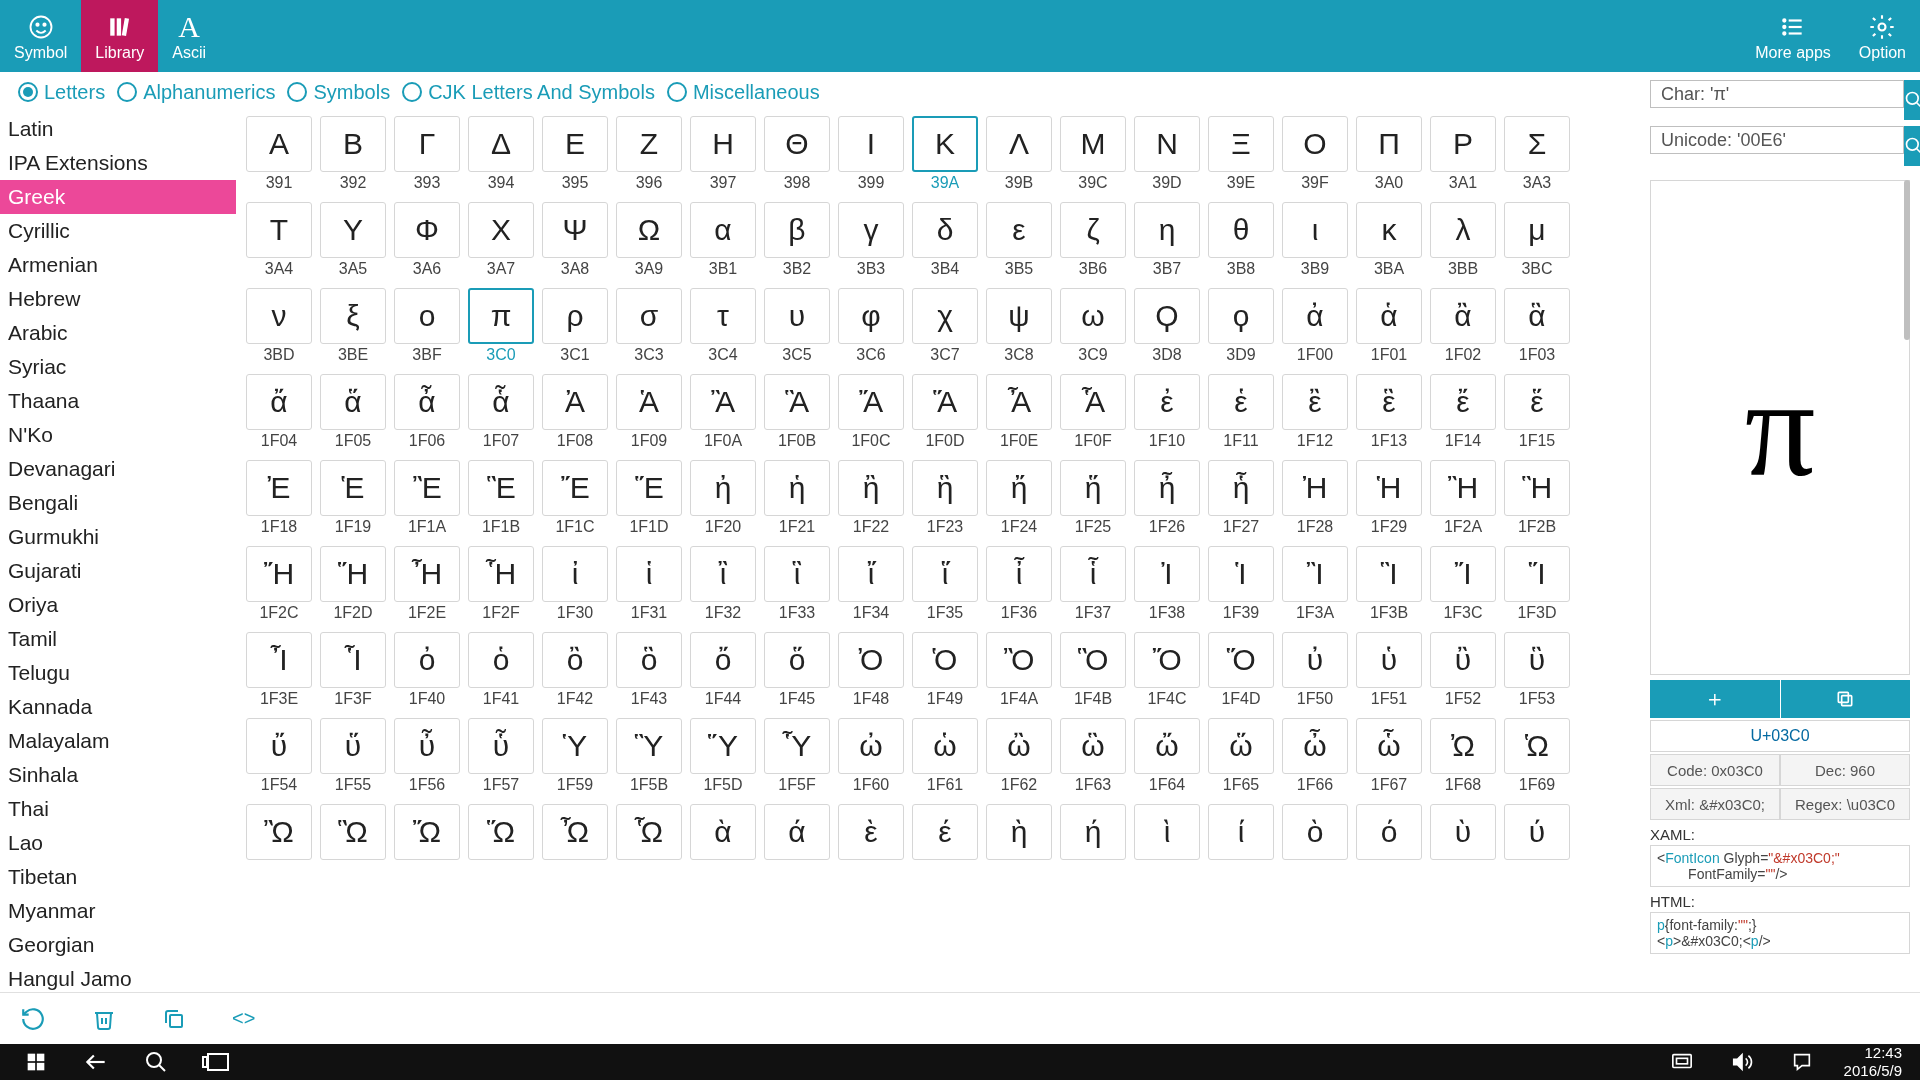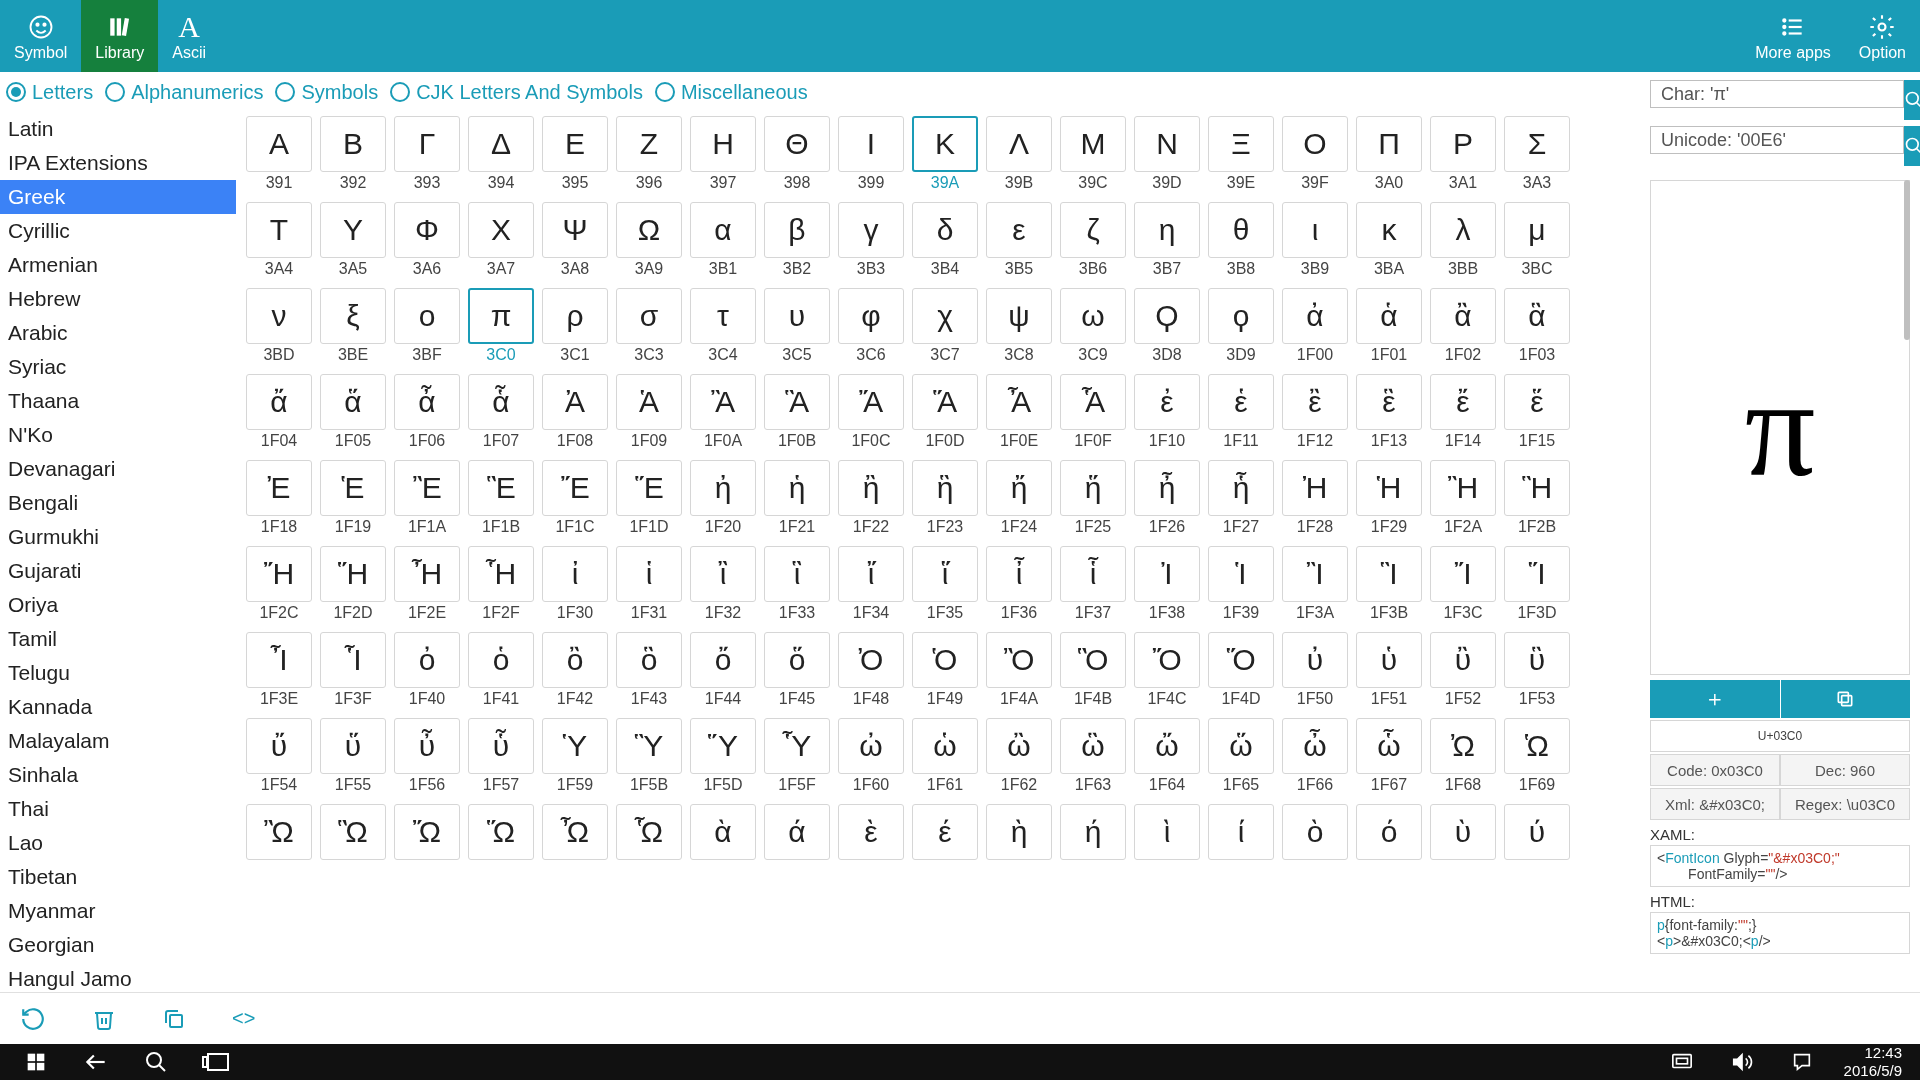--- a/index.html
+++ b/index.html
@@ -3,58 +3,58 @@
 <meta charset="utf-8">
 <style>
 * { margin:0; padding:0; box-sizing:border-box; font-family:"Segoe UI",Arial,sans-serif; }
 html,body{width:1920px;height:1080px;overflow:hidden;background:#fff;}
 .app{display:flex;flex-direction:column;width:100%;height:100%;}
 
 
 .ribbon{height:72px;background:#1a9cb7;display:flex;align-items:stretch;color:#fff;}
 .ribbon .ritem{display:flex;flex-direction:column;align-items:center;justify-content:center;padding:0 14px;cursor:pointer;font-size:16px;}
 .ribbon .ritem .ricon{font-size:26px;height:34px;display:flex;align-items:center;}
-.ribbon .ritem.active{background:#15803d;}
+.ribbon .ritem.active{background:#be185d;}
 .ribbon .spacer{flex:1;}
 
 
-.filters{height:40px;display:flex;align-items:center;padding-left:6px;color:#1a9cb7;gap:12px;}
+.filters{height:40px;display:flex;align-items:center;padding-left:18px;color:#1a9cb7;gap:12px;}
 .filters .fitem{display:flex;align-items:center;gap:6px;cursor:pointer;font-size:20px;}
 .radio{width:20px;height:20px;border:2.5px solid #1a9cb7;border-radius:50%;display:inline-flex;align-items:center;justify-content:center;}
 .radio.on::after{content:"";width:10px;height:10px;background:#1a9cb7;border-radius:50%;}
 
 
 .searchcol{position:absolute;right:10px;top:80px;width:260px;display:flex;flex-direction:column;gap:6px;}
 .srow{display:flex;}
 .srow input{flex:1;height:28px;border:1px solid #bfbfbf;padding:0 10px;font-size:18px;color:#555;}
 .srow .sbtn{width:42px;height:40px;background:#1a9cb7;color:#fff;display:flex;align-items:center;justify-content:center;font-size:20px;cursor:pointer;border:none;}
 
 
 .body{flex:1;display:flex;min-height:0;}
 .sidebar{width:236px;background:#fff;overflow:hidden;}
 .sidebar .sitem{padding:2px 8px;font-size:21px;color:#222;cursor:pointer;line-height:30px;}
-.sidebar .sitem.sel{background:#3b82f6;color:#fff;}
+.sidebar .sitem.sel{background:#ec4899;color:#fff;}
 
 .gridwrap{flex:1;padding:4px 8px;overflow:hidden;}
 .grid{display:grid;grid-template-columns:repeat(18,70px);gap:4px 4px;}
 .cellwrap{display:flex;flex-direction:column;align-items:center;}
 .cell{width:66px;height:56px;border:1px solid #d6d6d6;border-radius:3px;display:flex;align-items:center;justify-content:center;font-size:30px;color:#222;cursor:pointer;background:#fff;}
 .cell.sel{border:2px solid #1a9cb7;}
 .code{font-size:16px;color:#444;margin-top:2px;margin-bottom:6px;}
 .code.sel{color:#1a9cb7;}
 
 
 .preview{position:absolute;right:10px;top:180px;width:260px;height:495px;border:1px solid #d6d6d6;display:flex;align-items:center;justify-content:center;}
 .preview .glyph{font-size:140px;font-family:"Times New Roman",serif;}
 .scrollthumb{position:absolute;right:10px;top:180px;width:6px;height:160px;background:#bfbfbf;border-radius:3px;}
 
 .actions{position:absolute;right:10px;top:680px;width:260px;}
 .actrow{display:flex;}
 .actbtn{flex:1;height:38px;background:#1a9cb7;color:#fff;display:flex;align-items:center;justify-content:center;font-size:22px;cursor:pointer;border-right:1px solid #fff;}
-.ucode{height:32px;border:1px solid #d6d6d6;display:flex;align-items:center;justify-content:center;font-size:12px;color:#404040;margin-top:2px;}
+.ucode{height:32px;border:1px solid #d6d6d6;display:flex;align-items:center;justify-content:center;font-size:16px;color:#0369a1;margin-top:2px;}
 .inforow{display:flex;margin-top:2px;border-radius:11px;}
 .infocell{flex:1;height:32px;border:1px solid #d6d6d6;font-size:15px;color:#555;display:flex;align-items:center;justify-content:center;background:#f4f4f4;}
 .lbl{font-size:15px;color:#333;margin-top:6px;}
 .codebox{border:1px solid #d6d6d6;padding:4px 6px;font-size:14px;color:#444;margin-top:2px;}
 .codebox .kw{color:#1a9cb7;}
 
 
 .bottombar{height:52px;border-top:1px solid #e0e0e0;display:flex;align-items:center;padding:0 20px;gap:46px;color:#1a9cb7;font-size:24px;}
 .bottombar .bicon{cursor:pointer;}
 

